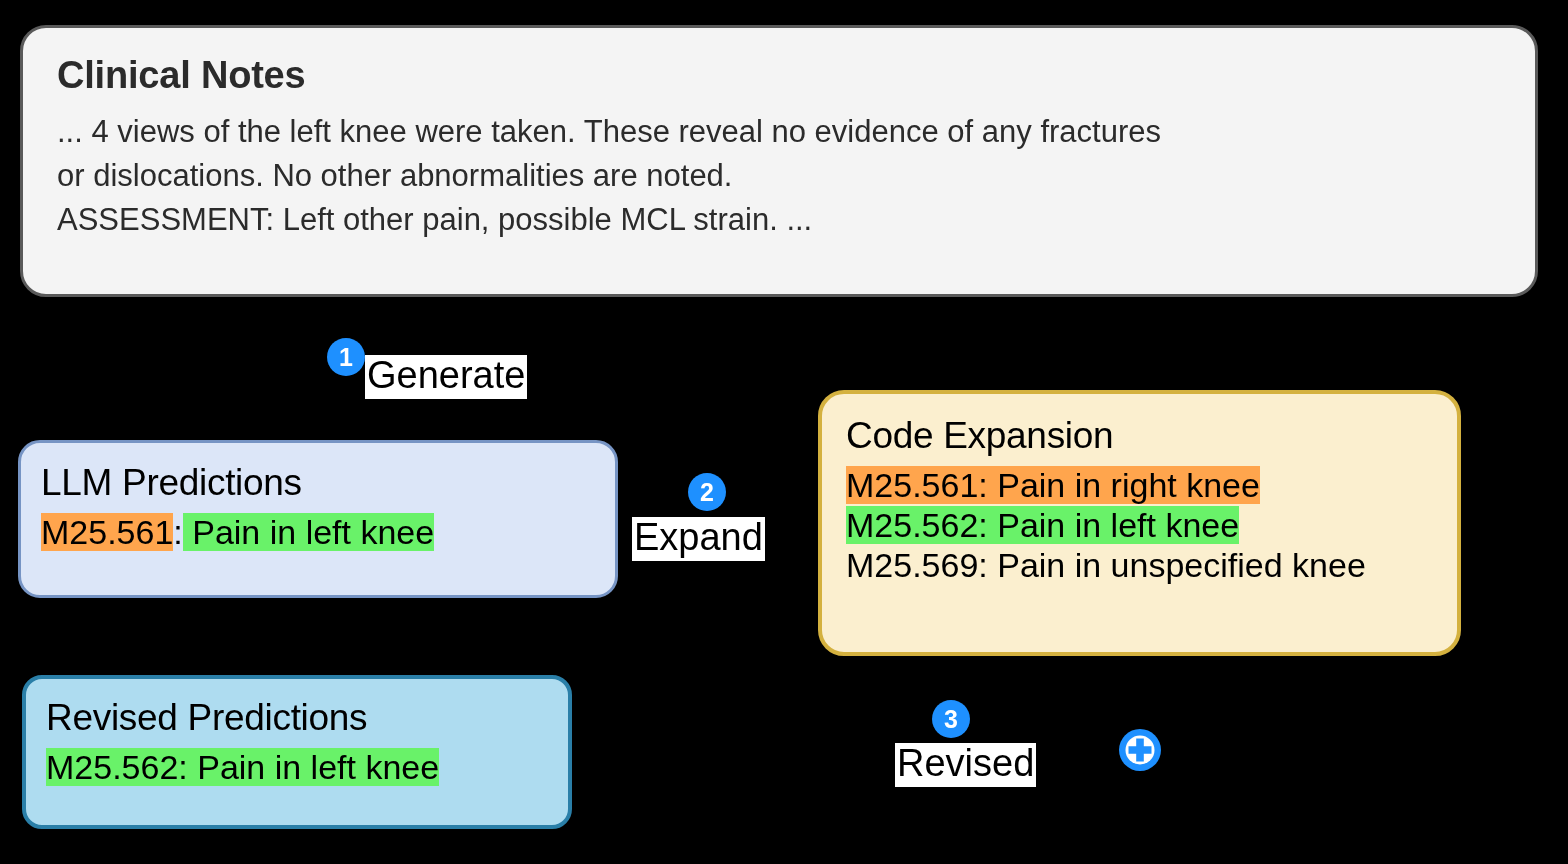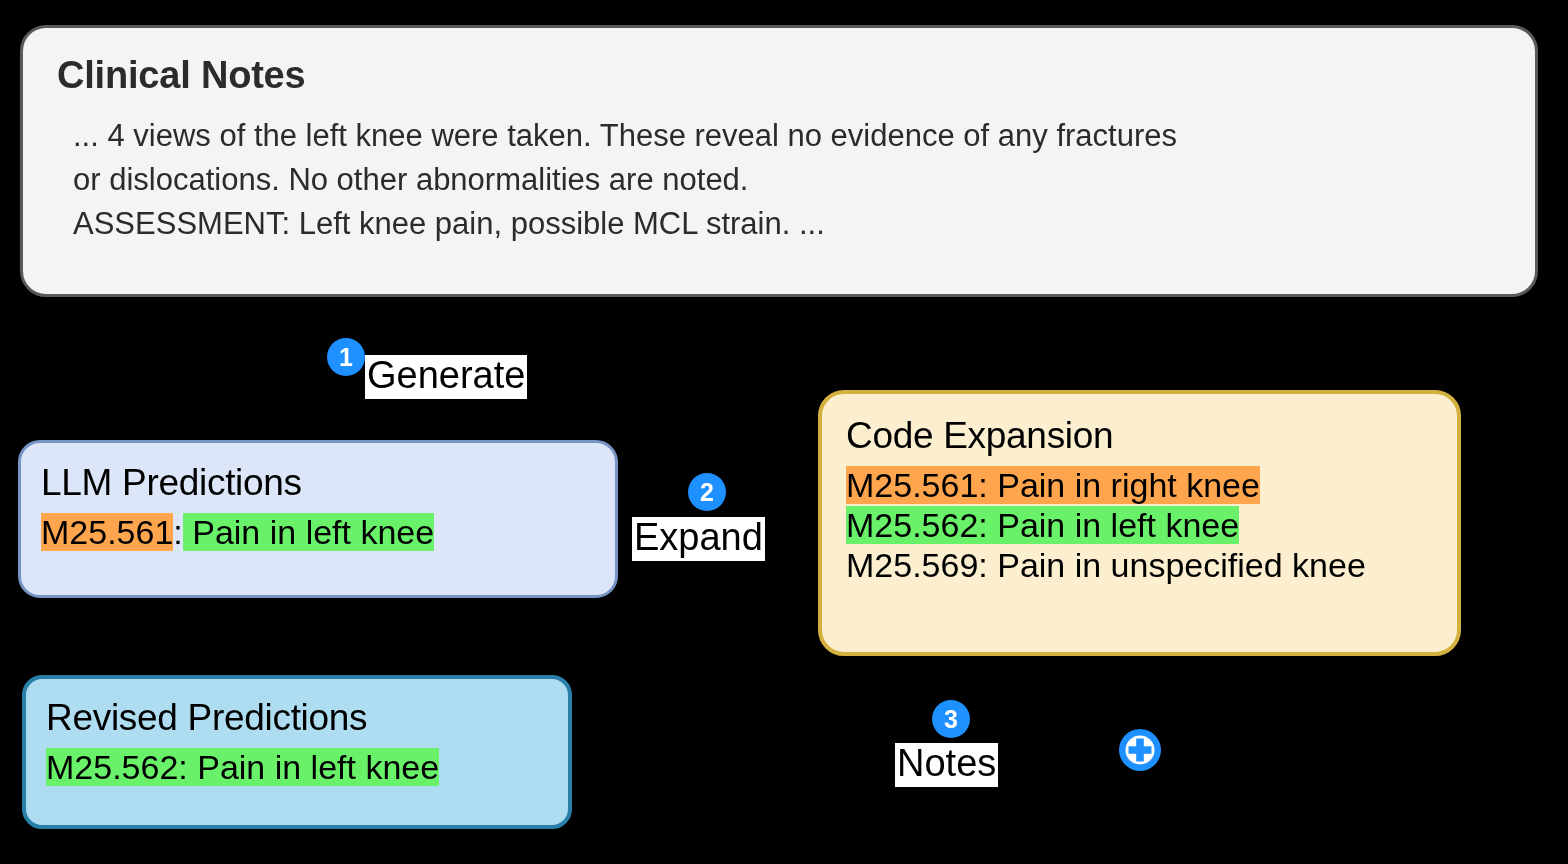--- a/index.html
+++ b/index.html
@@ -37,21 +37,21 @@
     font-weight: bold;
     color: #2b2b2b;
     line-height: 1.15;
     margin: 0 0 12px 0;
     letter-spacing: -0.2px;
   }
   .notes-body {
     font-size: 31px;
     color: #2b2b2b;
     line-height: 1.42;
-    margin: 16px;
+    margin: 0;
   }
 
   
   .step-badge {
     border-radius: 50%;
     background: #1e90ff;
     color: #ffffff;
     font-size: 25px;
     font-weight: bold;
     display: flex;
@@ -142,21 +142,21 @@
   .step-verify .step-label { display: inline-block; margin-top: 5px; }
 </style>
 </head>
 <body>
 
 <div class="abs notes-card">
   <div class="notes-title">Clinical Notes</div>
   <div class="notes-body">
     <div>... 4 views of the left knee were taken. These reveal no evidence of any fractures</div>
     <div>or dislocations. No other abnormalities are noted.</div>
-    <div>ASSESSMENT: Left knee pain, possible MCL strain. ...</div>
+    <div>ASSESSMENT: Left other pain, possible MCL strain. ...</div>
   </div>
 </div>
 
 <div class="abs step-generate">
   <div class="step-badge">1</div>
   <div class="step-label">Generate</div>
 </div>
 
 <div class="abs llm-card">
   <div class="card-title">LLM Predictions</div>
@@ -170,21 +170,21 @@
 
 <div class="abs expansion-card">
   <div class="card-title">Code Expansion</div>
   <div class="code-line"><span class="hl-orange">M25.561: Pain in right knee</span></div>
   <div class="code-line"><span class="hl-green">M25.562: Pain in left knee</span></div>
   <div class="code-line"><span class="hl-none">M25.569: Pain in unspecified knee</span></div>
 </div>
 
 <div class="abs step-verify">
   <div class="step-badge">3</div>
-  <div class="step-label">Notes</div>
+  <div class="step-label">Revised</div>
 </div>
 
 <div class="abs plus-icon">
   <svg width="44" height="44" viewBox="0 0 44 44" aria-hidden="true">
     <circle cx="22" cy="22" r="21" fill="#1e90ff"></circle>
     <circle cx="22" cy="22" r="14.5" fill="#ffffff"></circle>
     <path d="M18.2 10.5 h7.6 v7.7 h7.7 v7.6 h-7.7 v7.7 h-7.6 v-7.7 h-7.7 v-7.6 h7.7 z" fill="#1e90ff"></path>
   </svg>
 </div>
 

